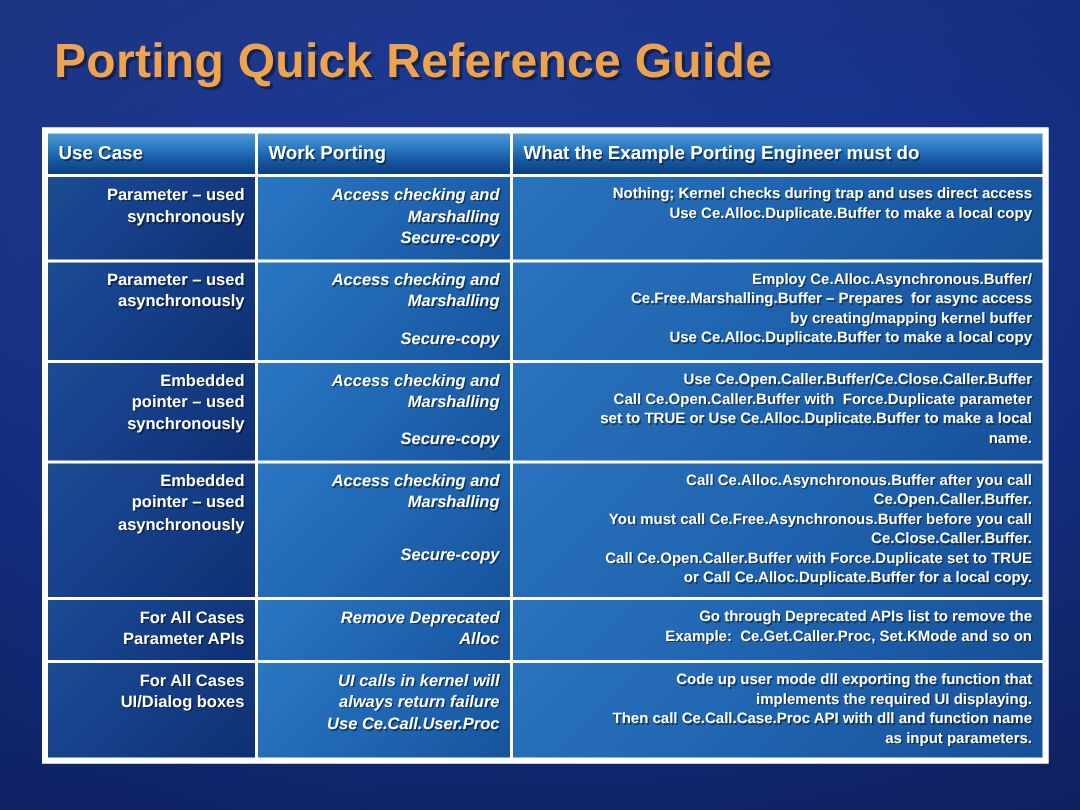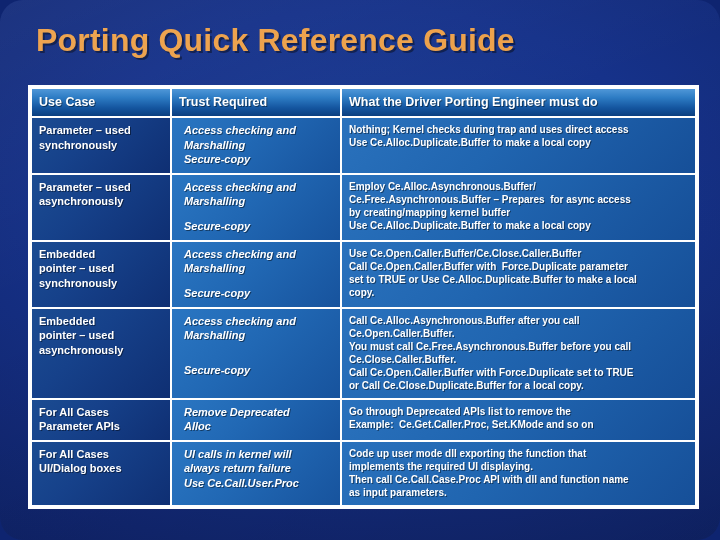--- a/index.html
+++ b/index.html
@@ -14,21 +14,20 @@
     background: #0e2470;
   }
 
   #slide {
     position: relative;
     width: 720px;
     height: 540px;
     background:
       radial-gradient(ellipse 1100px 680px at 52% 34%, #1b3c93 0%, #16328a 26%, #11266f 55%, #0c1c56 80%, #091649 100%);
     overflow: hidden;
-    border-radius: 23px;
   }
 
   
   #slide::after {
     content: "";
     position: absolute;
     inset: 0;
     background: linear-gradient(160deg, rgba(255,255,255,0.045) 0%, rgba(255,255,255,0.0) 38%, rgba(0,0,0,0.10) 100%);
     pointer-events: none;
   }
@@ -108,42 +107,42 @@
 
   
   table.qrg td.col3 {
     background: linear-gradient(135deg, #2a72bd 0%, #2065b0 45%, #164f98 100%);
     font-weight: bold;
     font-size: 10px;
     line-height: 1.30;
   }
 
   .cell-lines { margin: 0; }
-  .cell-lines .ln { display: block; white-space: pre-wrap; }
+  .cell-lines .ln { display: block; white-space: pre-wrap; text-align: right; }
   .cell-lines .ln.blank { height: 0.95em; }
 </style>
 </head>
 <body>
 
 <div id="slide">
 
   <div id="title">Porting Quick Reference Guide</div>
 
   <div id="table-wrap">
     <table class="qrg">
       <colgroup>
         <col class="c1">
         <col class="c2">
         <col class="c3">
       </colgroup>
       <thead>
         <tr>
           <th>Use Case</th>
-          <th>Trust Required</th>
-          <th>What the Driver Porting Engineer must do</th>
+          <th>Work Porting</th>
+          <th>What the Example Porting Engineer must do</th>
         </tr>
       </thead>
       <tbody id="tbody">
           <tr>
             <td class="col1">
               <div class="cell-lines">
                 <span class="ln">Parameter – used</span>
                 <span class="ln">synchronously</span>
               </div>
             </td>
@@ -172,21 +171,21 @@
               <div class="cell-lines">
                 <span class="ln">Access checking and</span>
                 <span class="ln">Marshalling</span>
                 <span class="ln blank"></span>
                 <span class="ln">Secure-copy</span>
               </div>
             </td>
             <td class="col3">
               <div class="cell-lines">
                 <span class="ln">Employ Ce.Alloc.Asynchronous.Buffer/</span>
-                <span class="ln">Ce.Free.Asynchronous.Buffer – Prepares  for async access</span>
+                <span class="ln">Ce.Free.Marshalling.Buffer – Prepares  for async access</span>
                 <span class="ln">by creating/mapping kernel buffer</span>
                 <span class="ln">Use Ce.Alloc.Duplicate.Buffer to make a local copy</span>
               </div>
             </td>
           </tr>
           <tr>
             <td class="col1">
               <div class="cell-lines">
                 <span class="ln">Embedded</span>
                 <span class="ln">pointer – used</span>
@@ -199,21 +198,21 @@
                 <span class="ln">Marshalling</span>
                 <span class="ln blank"></span>
                 <span class="ln">Secure-copy</span>
               </div>
             </td>
             <td class="col3">
               <div class="cell-lines">
                 <span class="ln">Use Ce.Open.Caller.Buffer/Ce.Close.Caller.Buffer</span>
                 <span class="ln">Call Ce.Open.Caller.Buffer with  Force.Duplicate parameter</span>
                 <span class="ln">set to TRUE or Use Ce.Alloc.Duplicate.Buffer to make a local</span>
-                <span class="ln">copy.</span>
+                <span class="ln">name.</span>
               </div>
             </td>
           </tr>
           <tr>
             <td class="col1">
               <div class="cell-lines">
                 <span class="ln">Embedded</span>
                 <span class="ln">pointer – used</span>
                 <span class="ln">asynchronously</span>
               </div>
@@ -227,21 +226,21 @@
                 <span class="ln">Secure-copy</span>
               </div>
             </td>
             <td class="col3">
               <div class="cell-lines">
                 <span class="ln">Call Ce.Alloc.Asynchronous.Buffer after you call</span>
                 <span class="ln">Ce.Open.Caller.Buffer.</span>
                 <span class="ln">You must call Ce.Free.Asynchronous.Buffer before you call</span>
                 <span class="ln">Ce.Close.Caller.Buffer.</span>
                 <span class="ln">Call Ce.Open.Caller.Buffer with Force.Duplicate set to TRUE</span>
-                <span class="ln">or Call Ce.Close.Duplicate.Buffer for a local copy.</span>
+                <span class="ln">or Call Ce.Alloc.Duplicate.Buffer for a local copy.</span>
               </div>
             </td>
           </tr>
           <tr>
             <td class="col1">
               <div class="cell-lines">
                 <span class="ln">For All Cases</span>
                 <span class="ln">Parameter APIs</span>
               </div>
             </td>

